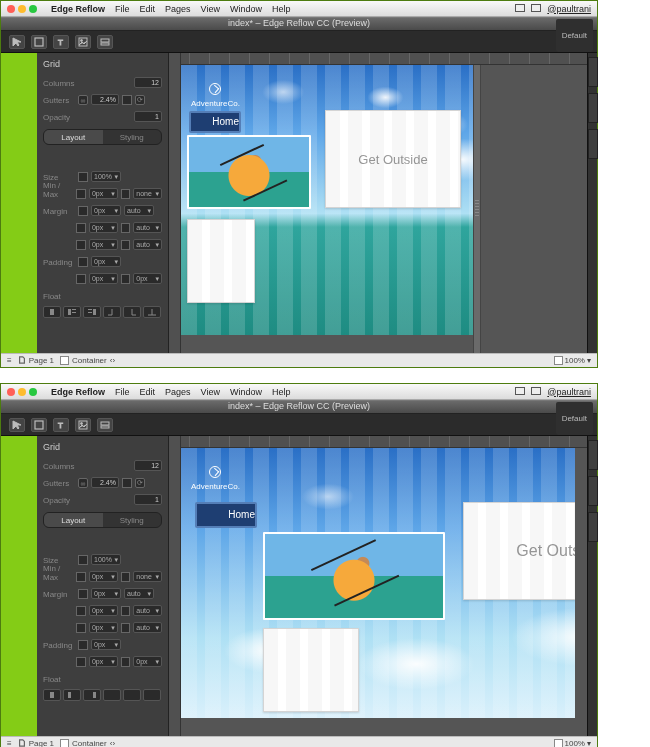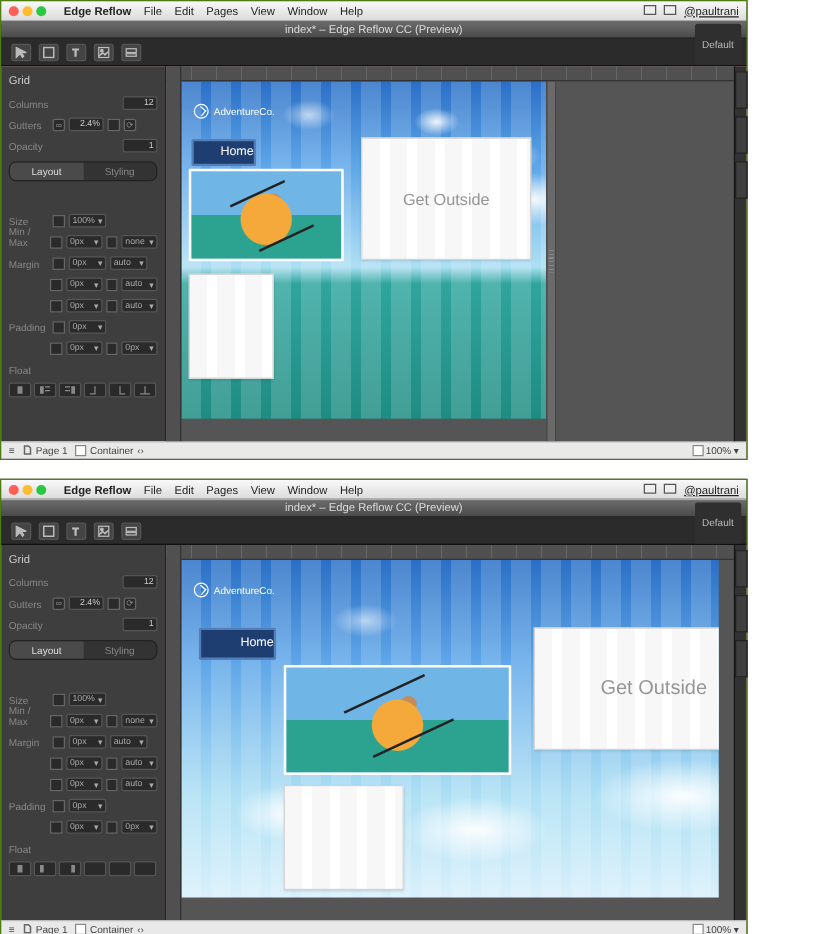--- a/index.html
+++ b/index.html
@@ -17,21 +17,21 @@
   .mac-right { margin-left: auto; display:flex; gap:6px; align-items:flex-start; color:#222;text-decoration:underline; }
   .mac-right .box { width:10px; height:8px; border:1px solid #555; display:inline-block; background:#eee; }
 
   .title-bar { height: 14px; background: linear-gradient(#6a6a6a,#4a4a4a); color:#ddd; font-size:9px; display:flex; align-items:flex-start; justify-content:center; border-top:1px solid #777; border-bottom:1px solid #222; position:relative;}
   .title-bar .right-chip { position:absolute; right:4px; top:1px; font-size:8px; background:#2f2f2f; padding:12px 6px; border-radius:2px; color:#bbb; }
 
   .toolbar { height: 22px; background:#2b2b2b; display:flex; align-items:center; gap:6px; padding:0 8px; border-bottom:1px solid #111; }
   .tool { width:16px; height:14px; background:#444; border:1px solid #555; border-radius:2px; display:flex; align-items:center; justify-content:center; }
   .tool svg { width:10px; height:10px; fill:#bbb; stroke:#bbb; }
 
-  .workspace { display:flex; height: 300px; background:#fca5a5; }
+  .workspace { display:flex; height: 300px; background:#84cc16;padding-left:36px; }
   .left-panel { width:132px; background:#3e3e3e; color:#aaa; font-size:8px; padding:4px 6px; display:flex; flex-direction:column; gap:3px; border-right:1px solid #222;}
   .panel-heading { font-size:9px; color:#ccc; padding:2px 0; }
   .prop-row { display:flex; align-items:flex-end; gap:3px; height:14px; }
   .prop-label { width:32px; color:#888; font-size:8px; }
   .num-input { flex:0 0 28px; height:11px; background:#2a2a2a; border:1px solid #555; border-radius:2px; color:#ccc; font-size:7px; padding:0 2px; display:flex; align-items:center; justify-content:flex-end; }
   .layout-tabs { display:flex; background:#333; border-radius:6px; height:16px; margin:4px 0 20px; overflow:hidden; border:1px solid #222;justify-content:center;}
   .layout-tab { flex:1; display:flex; align-items:center; justify-content:center; font-size:8px; color:#888; }
   .layout-tab.active { background:#4a4a4a; color:#ddd; }
   .mini-check { width:10px; height:10px; border:1px solid #666; background:#2a2a2a; }
   .mini-drop { width:30px; height:11px; background:#2a2a2a; border:1px solid #555; border-radius:2px; font-size:7px; color:#aaa; display:flex; align-items:center; justify-content:space-between; padding:0 2px;}
@@ -67,21 +67,21 @@
       radial-gradient(90px 40px at 48% 80%, rgba(255,255,255,.95), transparent 65%),
       radial-gradient(110px 45px at 82% 70%, rgba(255,255,255,.95), transparent 65%),
       radial-gradient(60px 28px at 90% 40%, rgba(255,255,255,.9), transparent 65%),
       radial-gradient(40px 20px at 30% 18%, rgba(255,255,255,.55), transparent 65%);
   }
   
   .grid-overlay { position:absolute; inset:0; pointer-events:none;
     background: repeating-linear-gradient(90deg, rgba(255,255,255,.16) 0 16px, transparent 16px 24px);
   }
 
-  .logo-strip { position:absolute; top:18px; left:10px; display:flex; align-items:center; gap:4px; color:#fff; font-size:8px; font-weight:500;}
+  .logo-strip { position:absolute; top:18px; left:10px; display:flex; align-items:center; gap:4px; color:#fff; font-size:8px; font-weight:500;flex-direction:column;}
   .logo-circle { width:12px; height:12px; border:1.5px solid #fff; border-radius:50%; position:relative; }
   .logo-circle::after { content:""; position:absolute; width:5px; height:5px; border-top:1.5px solid #fff; border-right:1.5px solid #fff; top:2px; left:2px; transform:rotate(40deg); }
 
   .home-btn { position:absolute; background:#1e3e72; color:#fff; font-size:10px; border:2px solid rgba(120,170,230,.6); border-radius:2px; text-align:right; }
   .page.narrow .home-btn { top:46px; left:8px; width:52px; height:22px; line-height:18px; }
   .page.wide   .home-btn { top:54px; left:14px; width:62px; height:26px; line-height:22px; }
 
   .hero-img { position:absolute; border:2px solid #fff; border-radius:1px; overflow:hidden;
     background:
       radial-gradient(circle at 50% 55%, #f6a93b 0 20px, transparent 21px),

